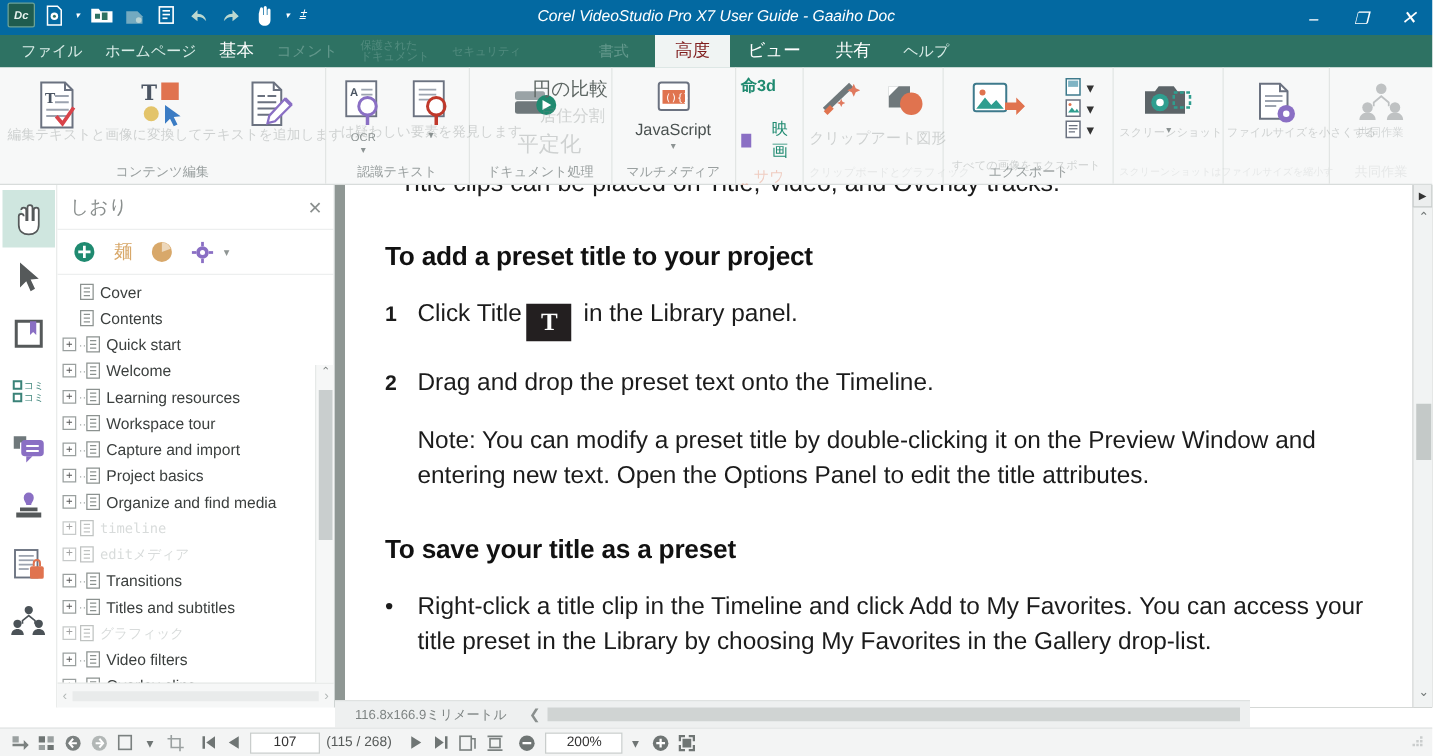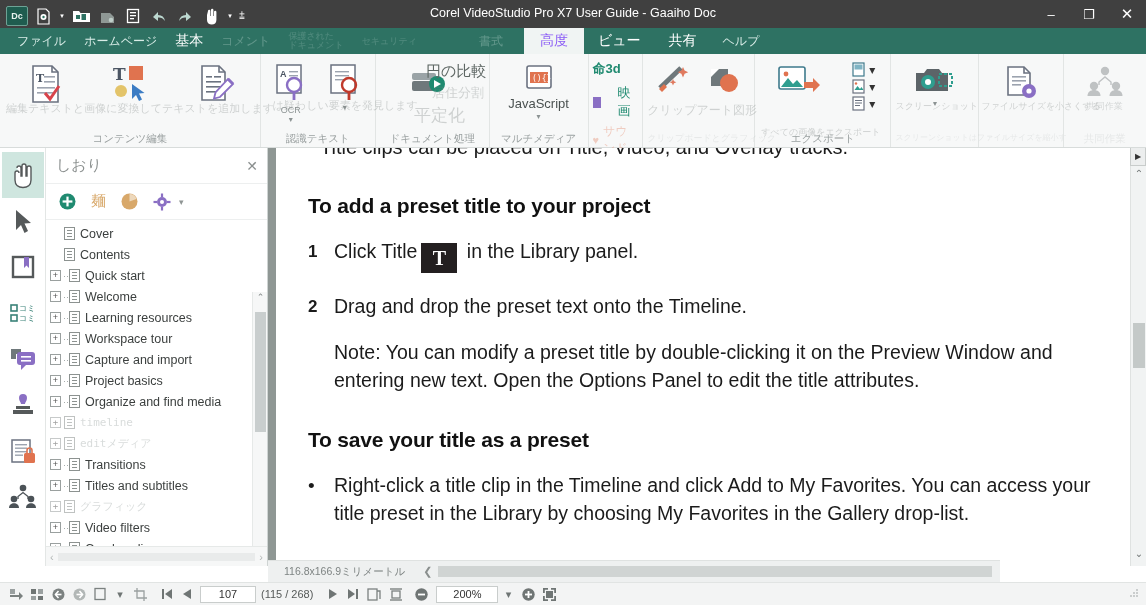--- a/index.html
+++ b/index.html
@@ -9,21 +9,21 @@
     background:#ffffff;
     font-size:12px;
     color:#333;
     -webkit-font-smoothing:antialiased;
   }
   .app { position:relative; width:1146px; height:605px; }
 
   
   .titlebar {
     position:absolute; left:0; top:0; width:1146px; height:28px;
-    background:#404040; display:flex; align-items:flex-end;
+    background:#0369a1; display:flex; align-items:flex-start;font-style:italic;
   }
   .qat { display:flex; align-items:center; gap:0px; padding-left:4px; }
   .qat-btn {
     width:26px; height:24px; display:flex; align-items:center; justify-content:center;
     color:#fff;
   }
   .qat-btn.sm { width:12px; }
   .dc-logo {
     width:22px; height:20px; background:#1f5c4f; border:1px solid #6da295;
     color:#e8f2ef; font-size:9px; font-weight:bold; display:flex;
@@ -40,21 +40,21 @@
 
   
   .menubar {
     position:absolute; left:0; top:28px; width:1146px; height:26px;
     background:#2e7263; display:flex; align-items:flex-end; padding-left:8px;
   }
   .menu-item {
     height:26px; padding:0 9px; display:flex; align-items:center;
     color:#d9ece7; font-size:12px; white-space:nowrap;
   }
-  .menu-item.active { background:#f0f4f3; color:#8b5cf6; }
+  .menu-item.active { background:#f0f4f3; color:#7f1d1d; }
   .menu-item.faded { opacity:0.30; }
   .menu-item.faded2 { opacity:0.20; font-size:9px; }
   .menu-item.bright { color:#ffffff; }
 
   
   .ribbon {
     position:absolute; left:0; top:54px; width:1146px; height:94px;
     background:#f7f8f8; border-bottom:1px solid #d8dcdb;
     display:flex; align-items:stretch;
   }
@@ -408,21 +408,21 @@
         </div>
       </div>
       <div class="rlabel">マルチメディア</div>
     </div>
 
     <div class="rgroup" style="width:62px">
       <div style="padding-top:3px">
         <div style="display:flex;align-items:center;gap:3px">
           <span style="color:#1f8a70;font-size:13px;font-weight:bold">命3d</span>
         </div>
-        <div style="display:flex;align-items:center;gap:16px;margin-top:6px">
+        <div style="display:flex;align-items:center;gap:16px;margin-top:16px">
           <span style="width:11px;height:11px;background:#8a6fc4;display:inline-block"></span>
           <span style="color:#1f8a70;font-size:13px">映画</span>
         </div>
         <div class="ghost" style="display:flex;align-items:center;gap:4px;margin-top:3px">
           <span style="color:#e0734f;font-size:11px">♥</span>
           <span style="color:#e0734f;font-size:12px">サウンド</span>
         </div>
       </div>
       <div class="rlabel"></div>
     </div>

